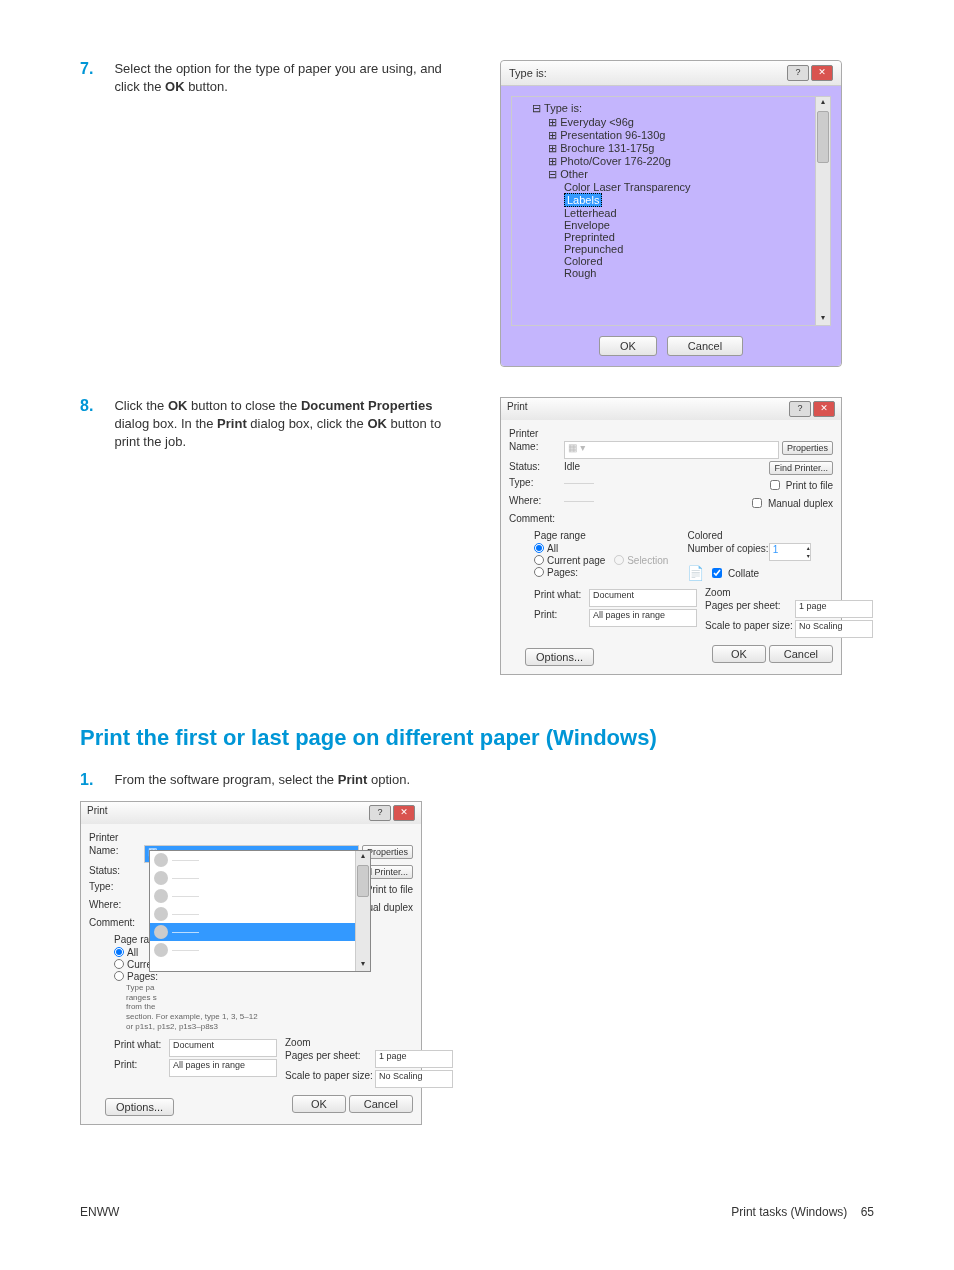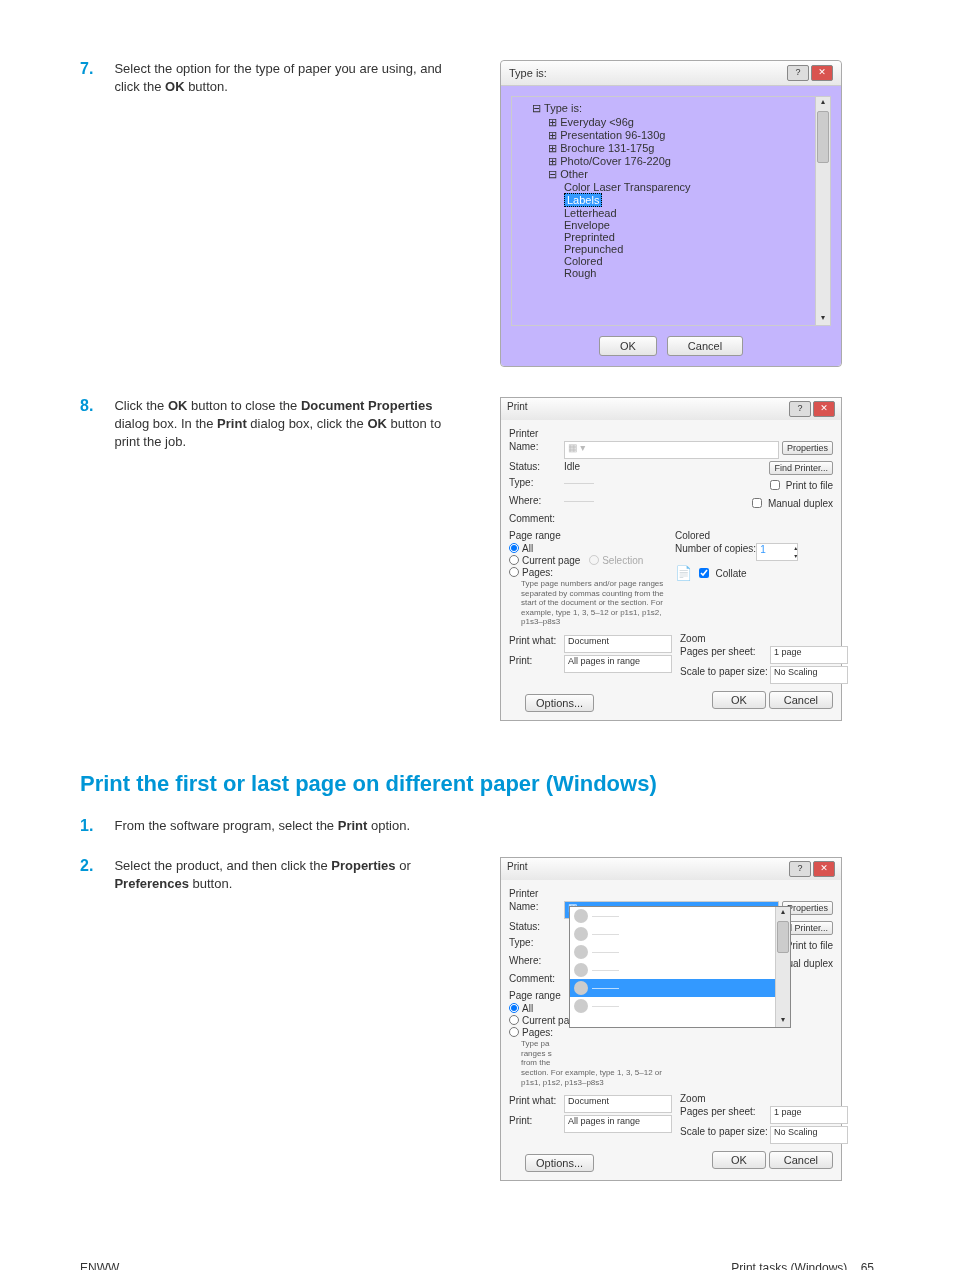--- a/index.html
+++ b/index.html
@@ -175,20 +175,21 @@
   border: 1px solid #999;
   background: linear-gradient(#fdfdfd,#e5e5e5);
   padding: 1px 4px;
   font-size: 9px;
   margin-left: 3px;
   border-radius: 2px;
 }
 .pd-cols {
   display: flex;
   gap: 8px;
+  margin-left: 25px;
 }
 .pd-col {
   flex: 1;
 }
 .pd-group-title {
   font-size: 10px;
   margin-bottom: 2px;
 }
 .pd-radio {
   display: flex;
@@ -382,21 +383,20 @@
             <div class="pd-group-title">Page range</div>
             <div class="pd-radio">
                 <input type="radio" checked="" style="">
                 <span>All</span>
               </div>
             <div class="pd-radio"><input type="radio" style=""><span>Current page</span> &nbsp;<input type="radio" disabled="" style=""><span style="color:#aaa">Selection</span></div>
             <div class="pd-radio">
                 <input type="radio" style="">
                 <span>Pages:</span>
               </div>
-            <div class="pd-note">Type page numbers and/or page ranges separated by commas counting from the start of the document or the section. For example, type 1, 3, 5–12 or p1s1, p1s2, p1s3–p8s3</div>
           </div>
           <div class="pd-col">
             <div class="pd-group-title">Colored</div>
             <div class="pd-row">
               <span>Number of copies:</span>
               <div class="spinner">
                   <span class="spinner-val">1</span>
                   <span style="font-size:6px;line-height:8px">▴<br>▾</span>
                 </div>
             </div>
@@ -437,37 +437,31 @@
             <span class="btn" style="padding:2px 14px">Cancel</span>
           </div>
         </div>
       </div>
     </div>
   </div>
 </div>
 
 <h2 class="section-heading">Print the first or last page on different paper (Windows)</h2>
 
-<div class="step-row" style="margin-bottom:22px">
+<div class="step-row" style="margin-bottom:12px">
   <div class="step-text">
     <span class="step-num">1.</span>
     <span class="step-body">
       <span>From the software program, select the </span><b>Print</b><span> option.</span>
     </span>
   </div>
   <div class="step-img"></div>
 </div>
 
 <div class="step-row">
-  <div class="step-text">
-    <span class="step-num">2.</span>
-    <span class="step-body">
-      <span>Select the product, and then click the </span><b>Properties</b><span> or </span><b>Preferences</b><span> button.</span>
-    </span>
-  </div>
   <div class="step-img">
     <div class="print-dialog">
       <div class="pd-title">
         <span>Print</span>
         <div class="win-btns">
           <div class="win-btn help-btn">?</div>
           <div class="win-btn close-btn">✕</div>
         </div>
       </div>
       <div class="pd-body">

